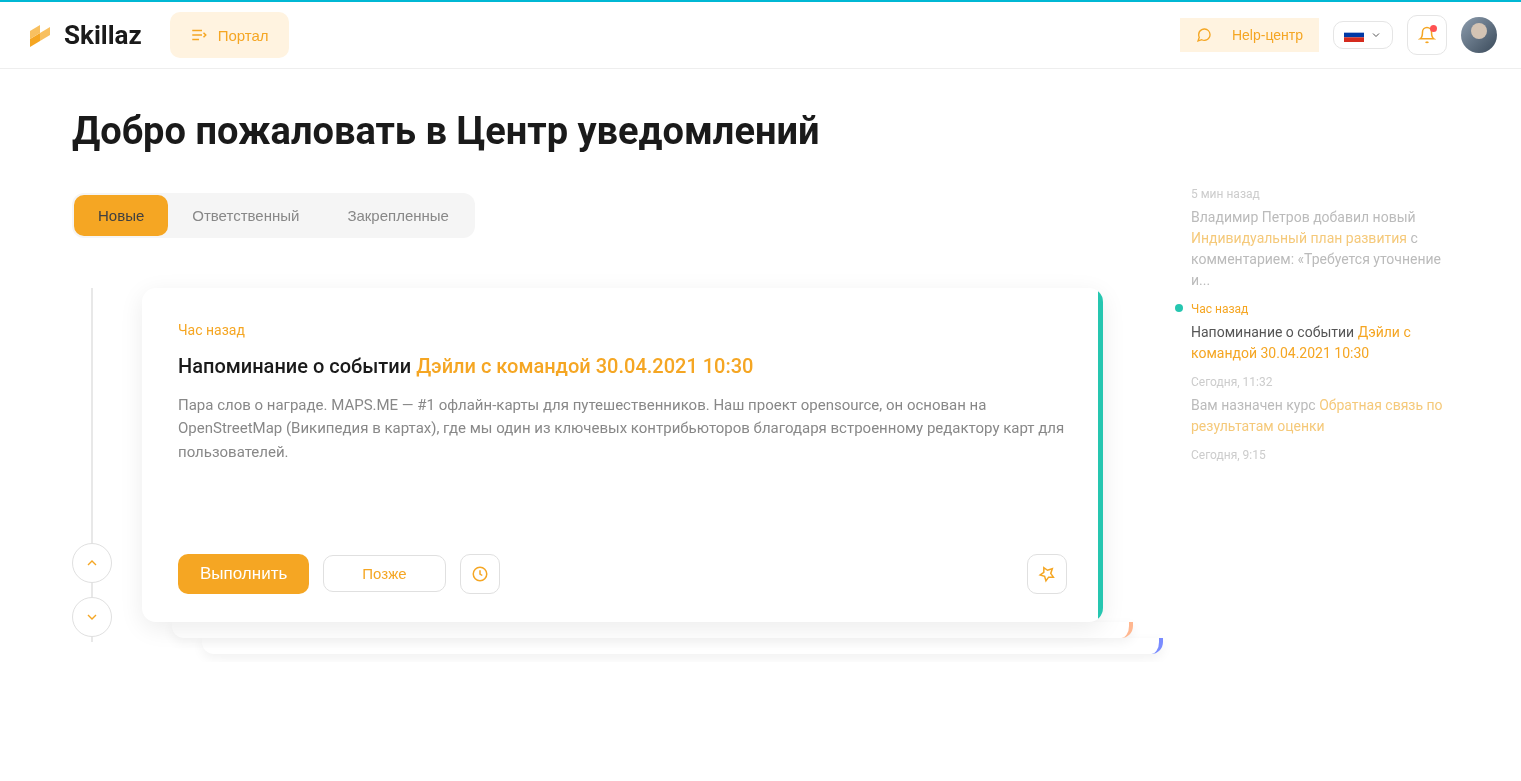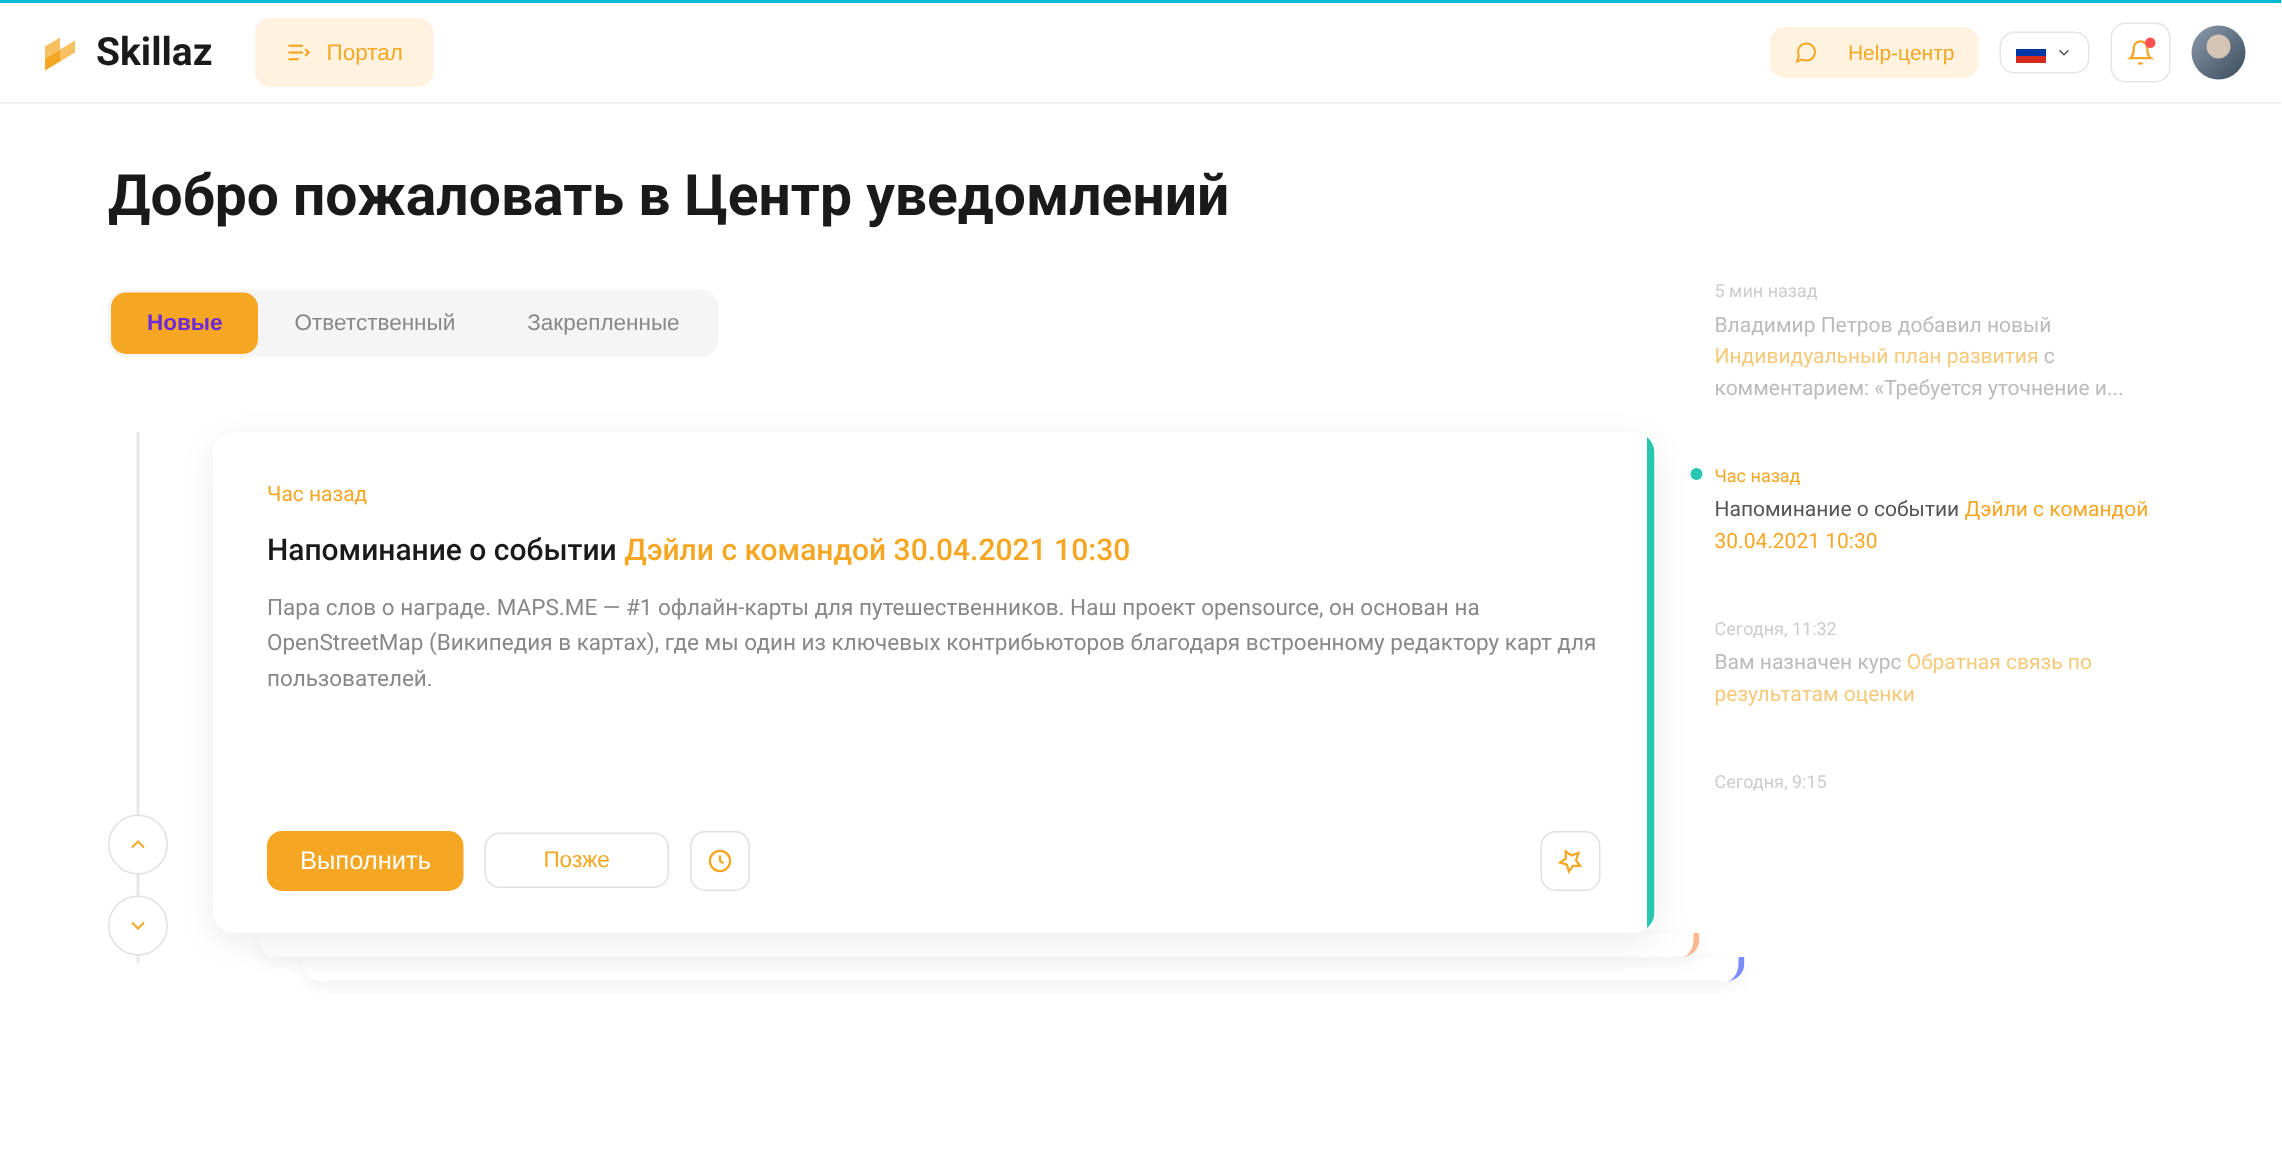--- a/index.html
+++ b/index.html
@@ -43,21 +43,21 @@
 }
 .header-right {
   margin-left: auto;
   display: flex;
   align-items: center;
   gap: 14px;
 }
 .help-btn {
   background: #fff3e0;
   border: none;
-  border-radius: 10px;
+  border-radius: 0;
   padding: 9px 16px;
   display: flex;
   align-items: flex-start;
   gap: 20px;
   color: #f5a623;
   font-size: 14px;
   font-weight: 500;
   cursor: pointer;
 }
 .lang-select {
@@ -136,22 +136,22 @@
   border: none;
   background: transparent;
   padding: 12px 24px;
   font-size: 15px;
   color: #888;
   cursor: pointer;
   border-radius: 10px;
 }
 .tab.active {
   background: #f5a623;
-  color: #6d28d9;
-  font-weight: 700;
+  color: #404040;
+  font-weight: 400;
 }
 .card-area {
   position: relative;
   padding-left: 70px;
 }
 .nav-arrows {
   position: absolute;
   left: 0;
   top: 255px;
   display: flex;
@@ -275,21 +275,22 @@
   background: #f5f5f5;
   border-radius: 10px;
   padding: 12px 20px;
   font-size: 16px;
   font-weight: 500;
   margin-bottom: 50px;
 }
 .sidebar-list {
   display: flex;
   flex-direction: column;
-  gap: 38px;
+  gap: 9px;
+  margin-left: 48px;
 }
 .sidebar-item {
   position: relative;
   padding-left: 0;
   font-size: 14px;
   line-height: 1.5;
 }
 .sidebar-item.active::before {
   content: '';
   position: absolute;

